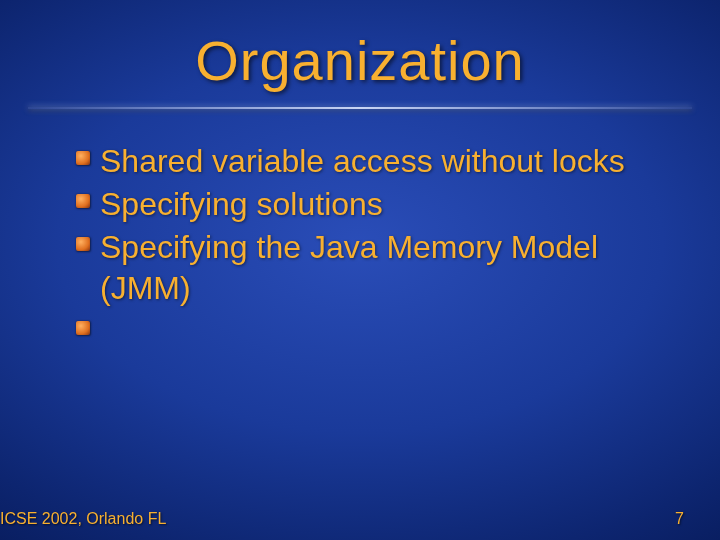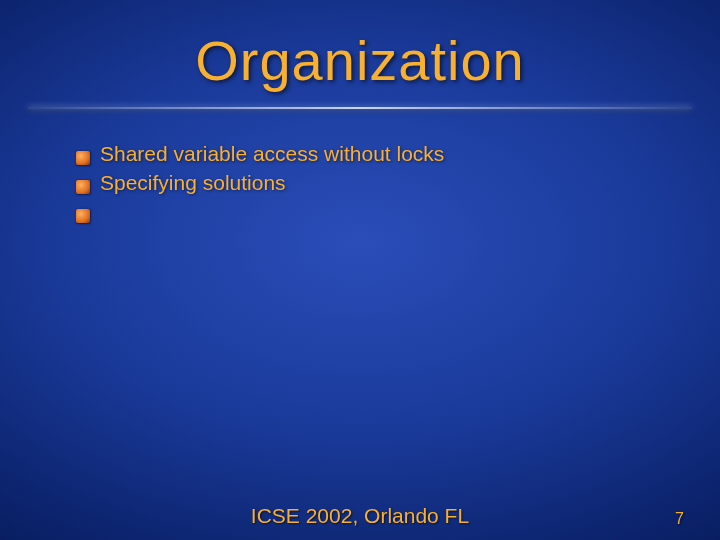--- a/index.html
+++ b/index.html
@@ -26,44 +26,44 @@
     height: 2px;
     background: linear-gradient(to right, rgba(255,255,255,0.1), rgba(220,230,255,0.9), rgba(255,255,255,0.1));
     box-shadow: 0 0 6px rgba(200,220,255,0.6), 0 2px 4px rgba(0,0,0,0.5);
   }
   .content {
     padding: 32px 60px 0 100px;
   }
   .bullet-item {
     position: relative;
     color: #f8b030;
-    font-size: 21px;
+    font-size: 32px;
     line-height: 1.28;
     margin-bottom: 2px;
     text-shadow: 1px 1px 3px rgba(0,0,0,0.5);
   }
   .bullet-icon {
     position: absolute;
     left: -24px;
     top: 10px;
     width: 14px;
     height: 14px;
     background: radial-gradient(circle at 35% 35%, #ffb060, #e07020 60%, #803010 100%);
     border-radius: 2px;
     transform: rotate(0deg);
     box-shadow: 0.5px 0.5px 2px rgba(0,0,0,0.5);
   }
   .footer {
     position: absolute;
     bottom: 12px;
     left: 0;
     width: 100%;
-    text-align: center;
+    text-align: left;
     color: #f8b030;
-    font-size: 21px;
+    font-size: 16px;
     text-shadow: 1px 1px 2px rgba(0,0,0,0.6);
   }
   .pagenum {
     position: absolute;
     bottom: 12px;
     right: 36px;
     color: #f8b030;
     font-size: 16px;
     text-shadow: 1px 1px 2px rgba(0,0,0,0.6);
   }
@@ -80,17 +80,21 @@
   <div class="bullet-item">
     <span class="bullet-icon"></span>
     <span>Shared variable access without locks</span>
   </div>
   <div class="bullet-item">
     <span class="bullet-icon"></span>
     <span>Specifying solutions</span>
   </div>
   <div class="bullet-item">
     <span class="bullet-icon"></span>
+    <span>Specifying the Java Memory Model (JMM)</span>
+  </div>
+  <div class="bullet-item">
+    <span class="bullet-icon"></span>
   </div>
 </div>
 
 <div class="footer">ICSE 2002, Orlando FL</div>
 <div class="pagenum">7</div>
 
 </body></html>

